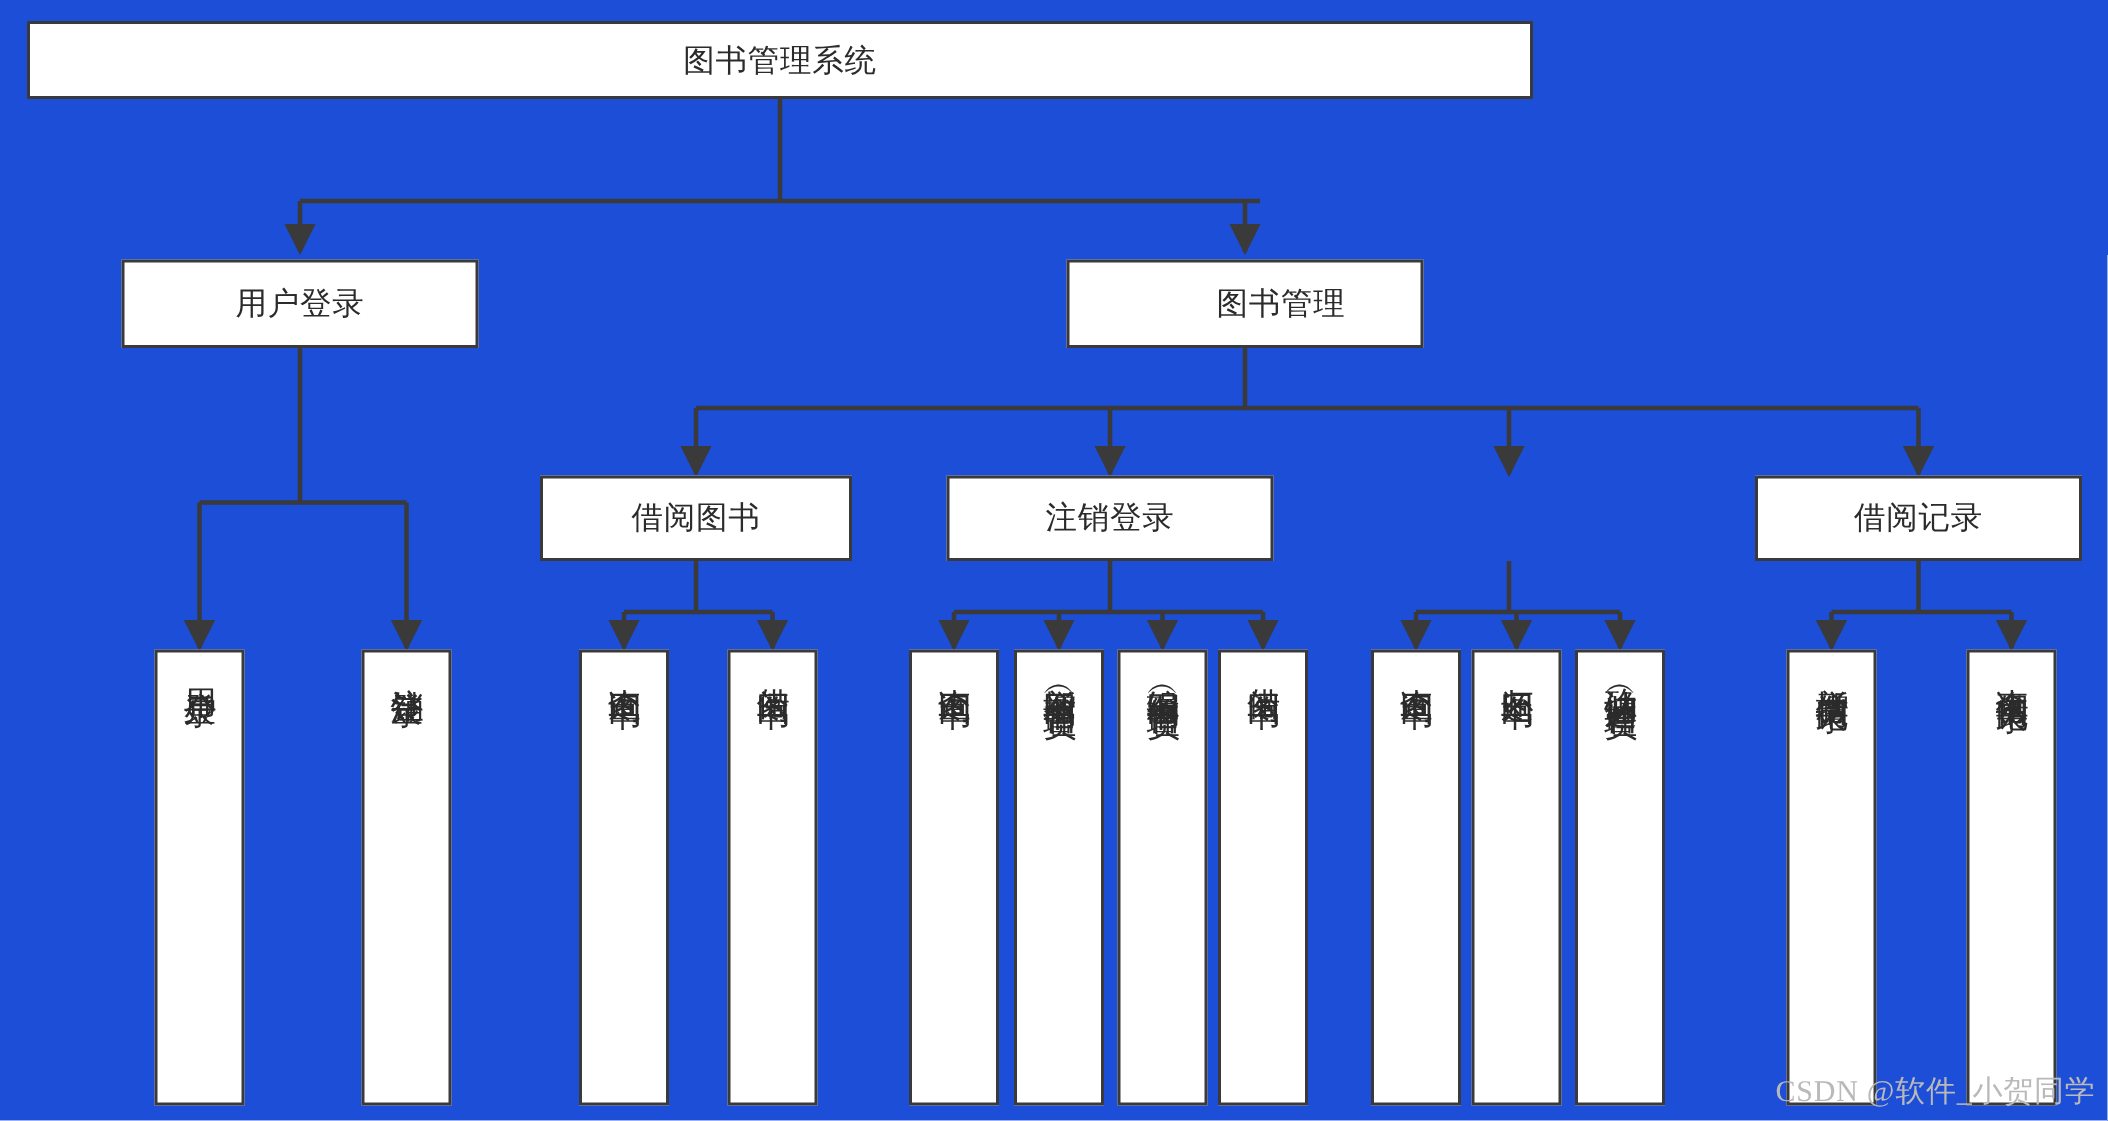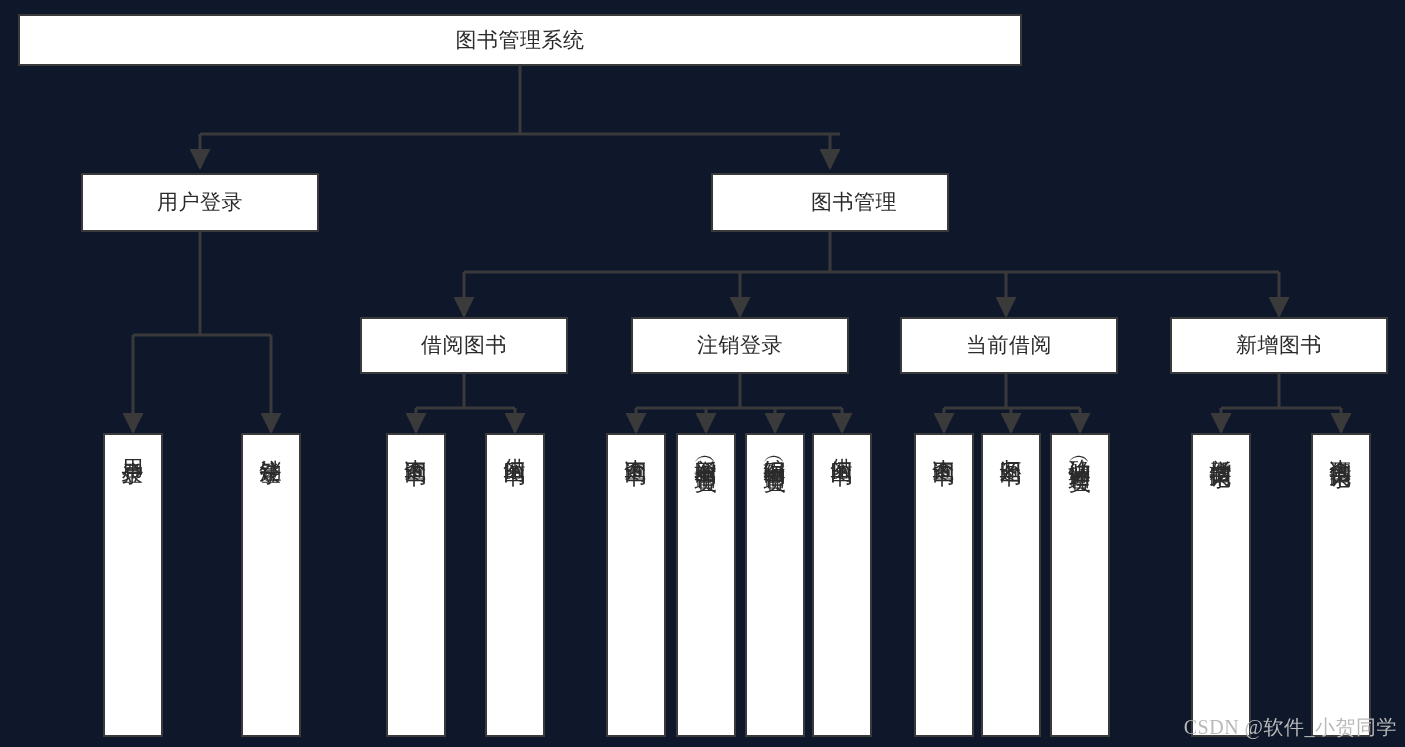--- a/index.html
+++ b/index.html
@@ -4,21 +4,21 @@
 <style>
   html, body {
     margin: 0;
     padding: 0;
     background: #ffffff;
   }
   #canvas {
     position: relative;
     width: 1405px;
     height: 747px;
-    background: #0f172a;
+    background: #1d4ed8;
     font-family: "DejaVu Sans", "Liberation Sans", sans-serif;
     overflow: hidden;
   }
   svg#wires {
     position: absolute;
     left: 0;
     top: 0;
     width: 1405px;
     height: 747px;
     pointer-events: none;
@@ -139,26 +139,23 @@
   </div>
 
   <div class="node h-node" style="left:360px; top:317px; width:208px; height:57px;">
     <span class="lbl">借阅图书</span>
   </div>
 
   <div class="node h-node" style="left:631px; top:317px; width:218px; height:57px;">
     <span class="lbl">注销登录</span>
   </div>
 
-  <div class="node h-node" style="left:900px; top:317px; width:218px; height:57px;">
-    <span class="lbl">当前借阅</span>
-  </div>
 
   <div class="node h-node" style="left:1170px; top:317px; width:218px; height:57px;">
-    <span class="lbl">新增图书</span>
+    <span class="lbl">借阅记录</span>
   </div>
 
   <div class="node v-node" style="left:103px; top:433px; width:60px; height:304px;">
     <span class="lbl">用户登录</span>
   </div>
 
   <div class="node v-node" style="left:241px; top:433px; width:60px; height:304px;">
     <span class="lbl">注销登录</span>
   </div>
 

